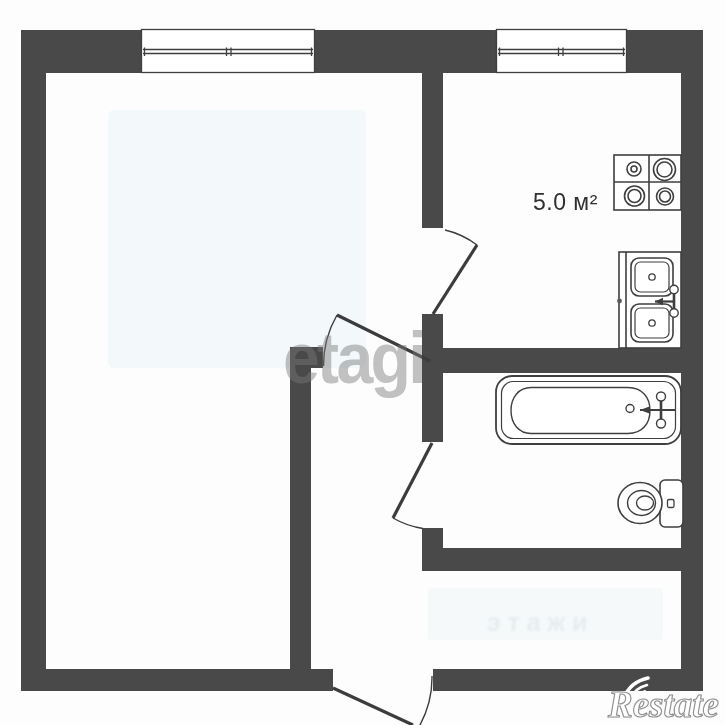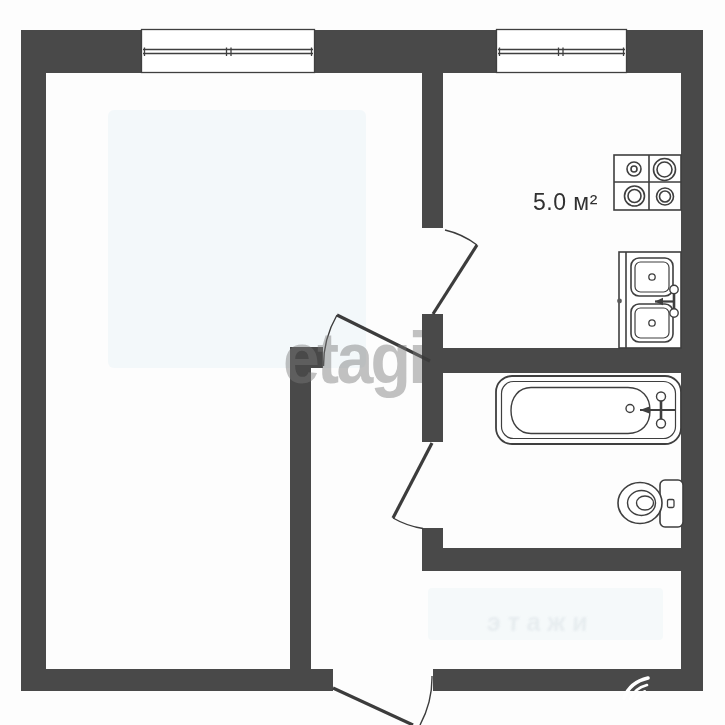--- a/index.html
+++ b/index.html
@@ -163,14 +163,15 @@
   <div class="wm-etagi">etagi</div>
 
   <div class="wm-faint">этажи</div>
 
   <svg class="swoosh" width="40" height="26" viewBox="0 0 40 26">
     <path d="M4,24 Q10,8 28,4" stroke="#ffffff" stroke-width="3.5" fill="none" stroke-linecap="round"></path>
     <path d="M10,25 Q15,14 27,11" stroke="#ffffff" stroke-width="2.6" fill="none" stroke-linecap="round"></path>
     <path d="M15,26 Q18,19 25,17" stroke="#ffffff" stroke-width="2" fill="none" stroke-linecap="round"></path>
   </svg>
 
+  <div class="wm-restate">Restate</div>
 
 </div>
 
 </body></html>

